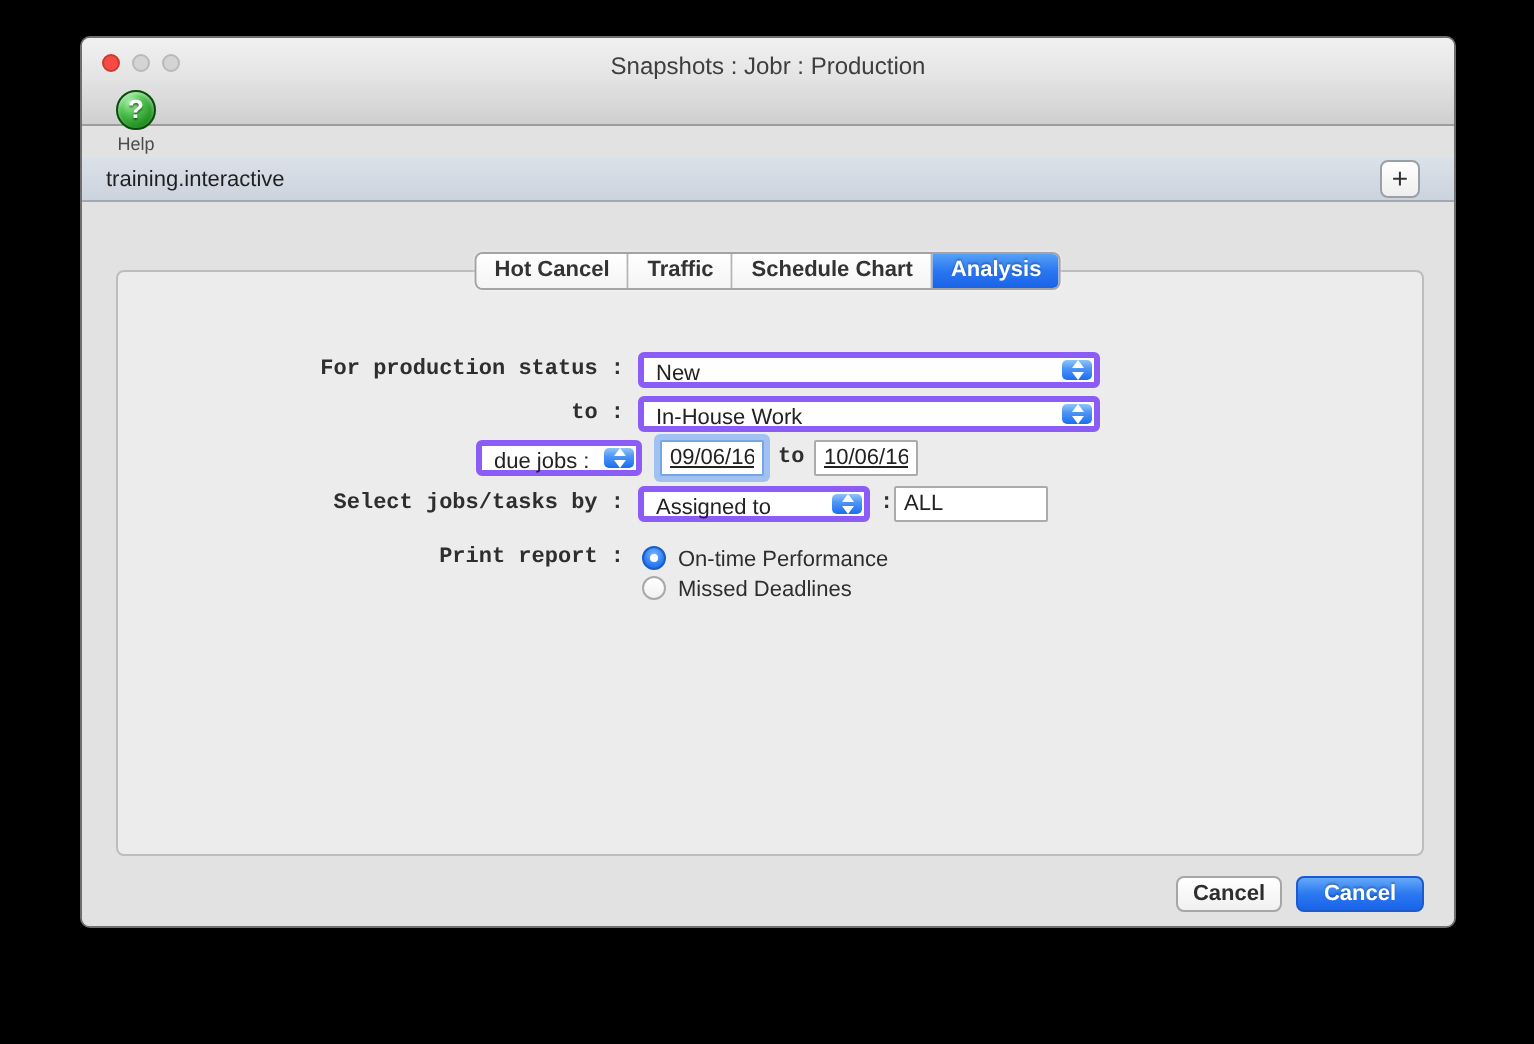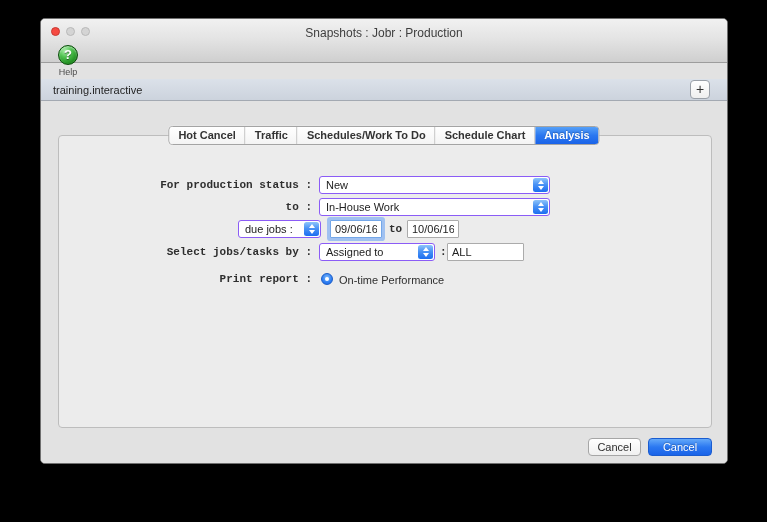--- a/index.html
+++ b/index.html
@@ -84,59 +84,59 @@
     color:#fff; text-shadow:0 -1px 1px rgba(0,0,0,.25);
   }
   
   .frow { position:absolute; left:0; right:0; height:18px; }
   .flabel {
     position:absolute; font-size:11px; font-weight:bold; color:#2e2e2e;
     line-height:18px; white-space:nowrap;font-family:Liberation Mono, monospace;
   }
   .popup {
     position:absolute; height:18px;
-    background:#fff; border:1px solid #8b5cf6; border-radius:3px;
+    background:#fff; border:3px solid #8b5cf6; border-radius:3px;
     font-size:11px; color:#222; line-height:16px; padding-left:6px;
   }
   .stepper {
     position:absolute; right:1px; top:1px; bottom:1px; width:15px;
     border-radius:2.5px;
     background:linear-gradient(180deg,#8ec4fa 0%, #4a93f5 45%, #1c6ef0 100%);
     display:flex; flex-direction:column; align-items:center; justify-content:center;
   }
   .chev-up { width:0; height:0; border-left:3px solid transparent; border-right:3px solid transparent; border-bottom:4px solid #fff; margin-bottom:2px; }
   .chev-down { width:0; height:0; border-left:3px solid transparent; border-right:3px solid transparent; border-top:4px solid #fff; }
   .tfield {
     position:absolute; height:18px;
     background:#fff; border:1px solid #ababab; border-radius:1px;
     font-size:11px; color:#222; font-family:"Liberation Sans", sans-serif;
     padding:0 4px; outline:none;
   }
-  .tfield.center { text-align:center; }
+  .tfield.center { text-align:center;text-decoration:underline; }
   .tfield.focused {
     border:1px solid #74a7e8;
     box-shadow:0 0 0 3px rgba(120,170,245,0.65);
   }
   .radio {
     position:absolute; width:12px; height:12px; border-radius:50%;
   }
   .radio.on {
     background:radial-gradient(circle at 50% 35%, #7db9f9 0%, #2e7ef2 60%, #1a63e0 100%);
     border:1px solid #1a5dc8;
   }
   .radio.on::after {
     content:""; position:absolute; left:3px; top:3px; width:4px; height:4px;
     border-radius:50%; background:#fff;
   }
   .radio.off { background:linear-gradient(180deg,#ffffff,#f1f1f1); border:1px solid #a9a9a9; }
   .rlabel { position:absolute; font-size:11px; font-weight:bold; color:#2e2e2e; line-height:12px; white-space:nowrap; }
   
   .btn {
     position:absolute; height:18px; border-radius:4px;
-    font-size:11px; font-weight:normal; text-align:center; line-height:16px;
+    font-size:11px; font-weight:bold; text-align:center; line-height:16px;
   }
   .btn.cancel {
     background:linear-gradient(180deg,#ffffff,#f0f0f0);
     border:1px solid #a6a6a6; color:#2e2e2e;
   }
   .btn.print {
     background:linear-gradient(180deg,#64a9f9 0%, #2b78f1 50%, #1a63e8 100%);
     border:1px solid #1a5cd0; color:#fff; text-shadow:0 -1px 1px rgba(0,0,0,.25);
   }
 </style>
@@ -161,21 +161,20 @@
   <div class="tabstrip">
     <div class="tabstrip-label">training.interactive</div>
     <div class="add-tab"><span>+</span></div>
   </div>
 
   <div class="content">
 
     <div class="segtabs">
       <div class="segtab">Hot Cancel</div>
       <div class="segtab">Traffic</div>
-      <div class="segtab">Schedules/Work To Do</div>
       <div class="segtab">Schedule Chart</div>
       <div class="segtab active">Analysis</div>
     </div>
 
     <div class="panel"></div>
 
     <div class="frow" style="top:75px">
       <span class="flabel" style="right:415px">For production status :</span>
       <div class="popup" style="left:278px; width:231px">
         <span>New</span>
@@ -222,18 +221,22 @@
       <div class="popup" style="left:278px; width:116px">
         <span>Assigned to</span>
         <div class="stepper">
             <div class="chev-up"></div>
             <div class="chev-down"></div>
           </div>
       </div>
       <span class="flabel" style="left:399px">:</span>
       <input class="tfield" style="left: 406px; width: 77px;" value="ALL">
     </div>
+    <div class="frow" style="top:187px; height:14px">
+      <div class="radio off" style="left:280px; top:0"></div>
+      <span class="rlabel" style="left:298px; top:1px; font-weight:normal">Missed Deadlines</span>
+    </div>
 
     <div class="btn cancel" style="left:547px; top:337px; width:53px">Cancel</div>
     <div class="btn print" style="left:607px; top:337px; width:64px">Cancel</div>
 
   </div>
 </div>
 
 </body></html>

